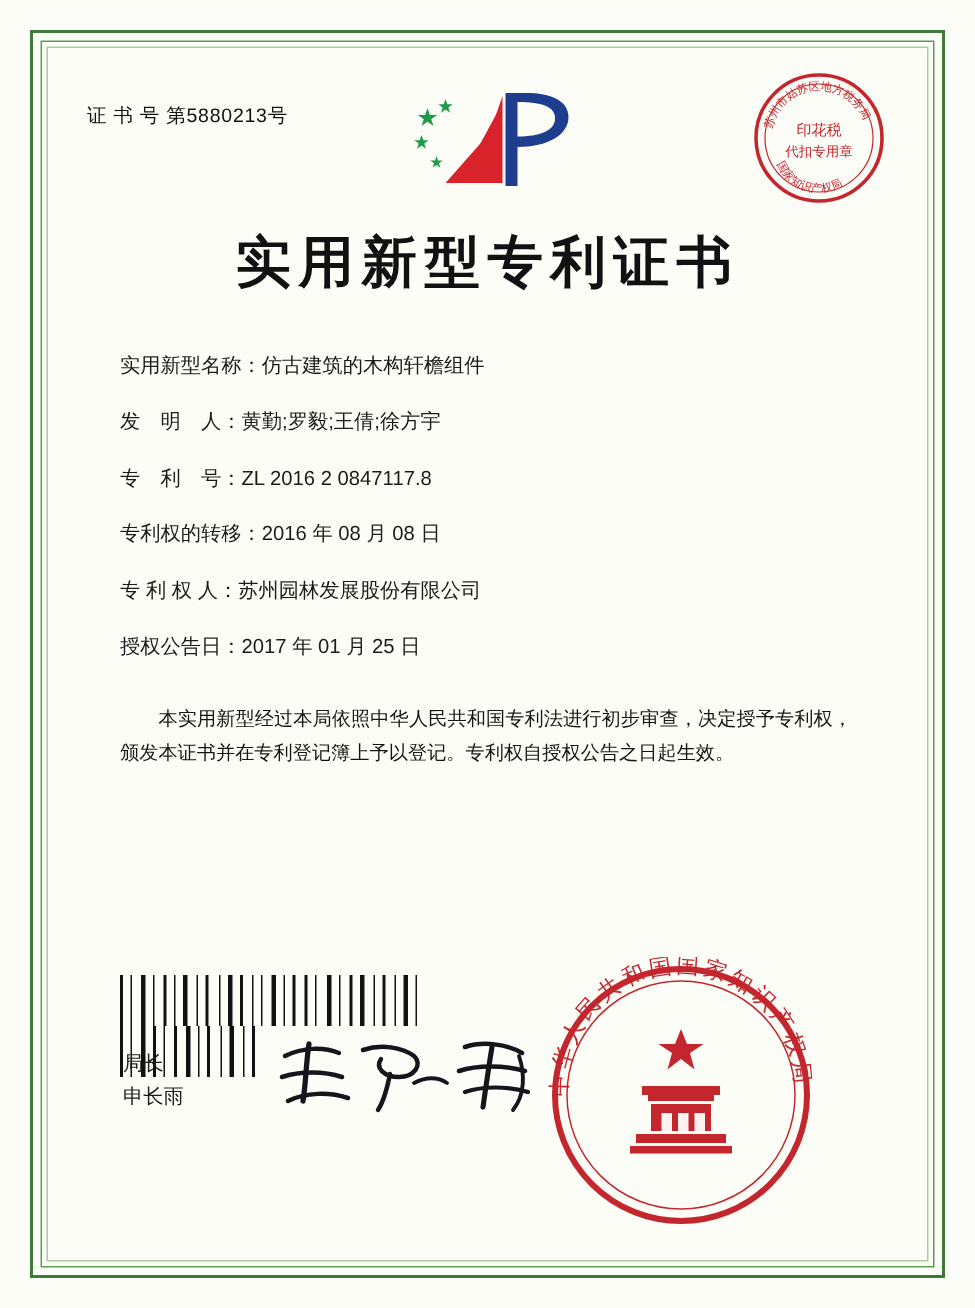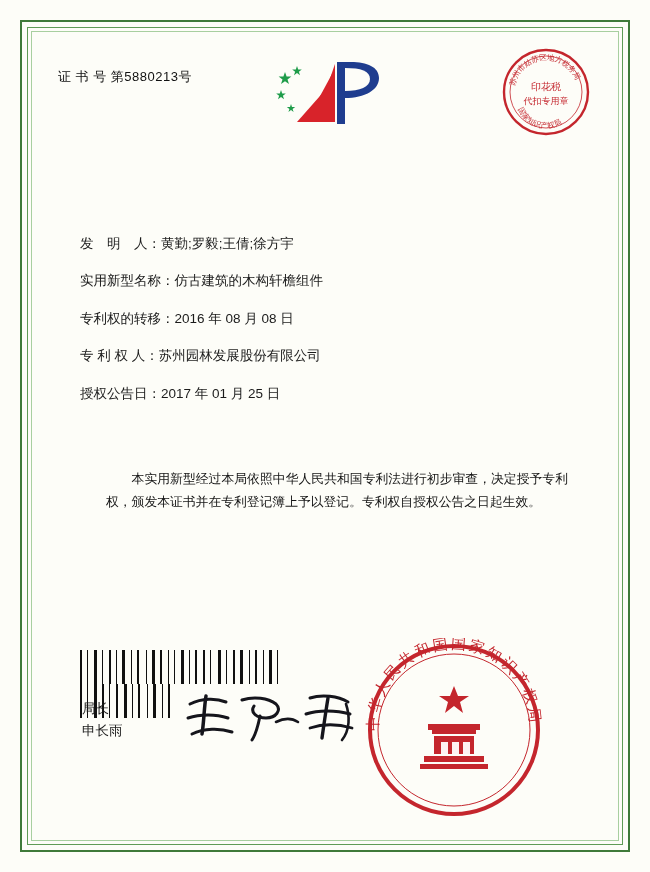--- a/index.html
+++ b/index.html
@@ -127,21 +127,20 @@
   .body-text {
     position: absolute;
     left: 40px;
     right: 42px;
     top: 428px;
     font-size: 12.8px;
     line-height: 1.78;
     text-align: justify;
     font-family: "Liberation Sans", "DejaVu Sans", sans-serif;
     color: #151515;
-    margin-left: 26px;
   }
   .body-text p {
     margin: 0 0 2px 0;
     text-indent: 2em;
   }
 
   
   .barcode {
     position: absolute;
     left: 40px;
@@ -247,27 +246,31 @@
         <text fill="#c4262d" font-size="7.5" font-family="'Liberation Sans',sans-serif">
           <textPath href="#arcTop" startOffset="6%">苏州市姑苏区地方税务局</textPath>
         </text>
         <path id="arcBot" d="M 16 52 A 30 30 0 0 0 76 52" fill="none"></path>
         <text fill="#c4262d" font-size="7.5" font-family="'Liberation Sans',sans-serif">
           <textPath href="#arcBot" startOffset="12%">国家知识产权局</textPath>
         </text>
       </svg>
     </div>
 
+    <div class="title">实用新型专利证书</div>
 
     <div class="fields">
       <div class="field">
+        <span class="lbl">实用新型名称：</span><span class="val">仿古建筑的木构轩檐组件</span>
+      </div>
+      <div class="field">
         <span class="lbl">发　明　人：</span><span class="val">黄勤;罗毅;王倩;徐方宇</span>
       </div>
       <div class="field">
-        <span class="lbl">实用新型名称：</span><span class="val">仿古建筑的木构轩檐组件</span>
+        <span class="lbl">专　利　号：</span><span class="val">ZL 2016 2 0847117.8</span>
       </div>
       <div class="field">
         <span class="lbl">专利权的转移：</span><span class="val">2016 年 08 月 08 日</span>
       </div>
       <div class="field">
         <span class="lbl">专 利 权 人：</span><span class="val">苏州园林发展股份有限公司</span>
       </div>
       <div class="field">
         <span class="lbl">授权公告日：</span><span class="val">2017 年 01 月 25 日</span>
       </div>

